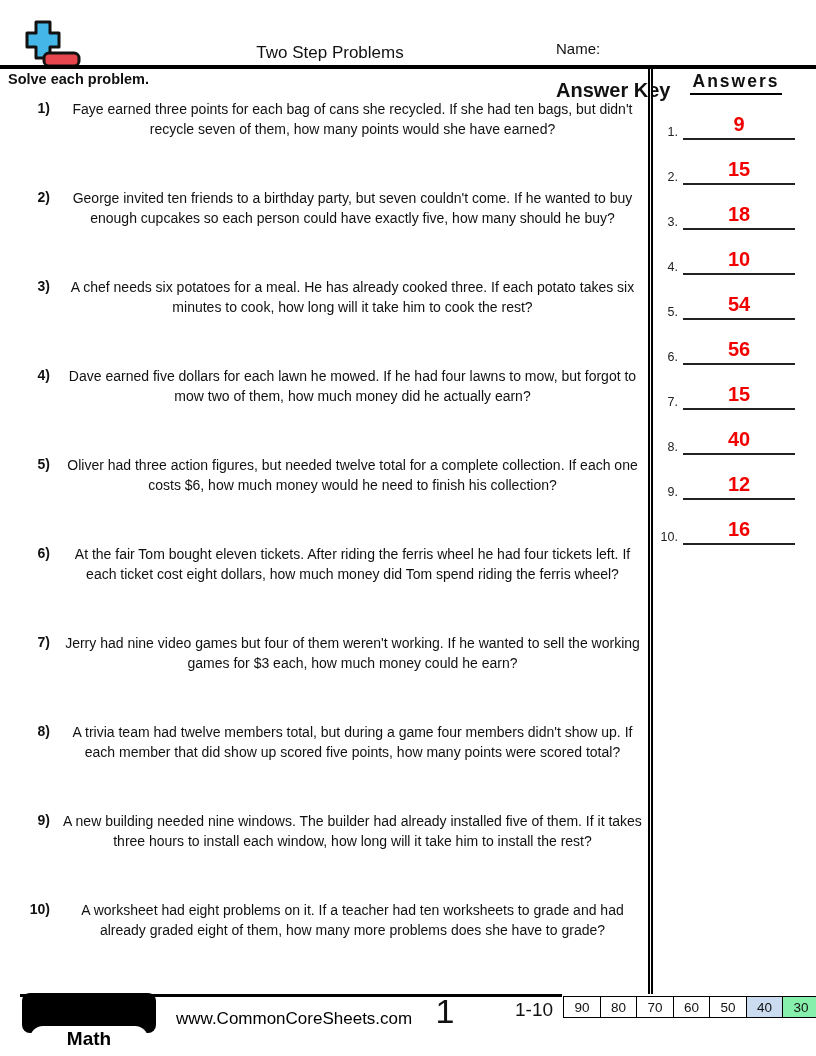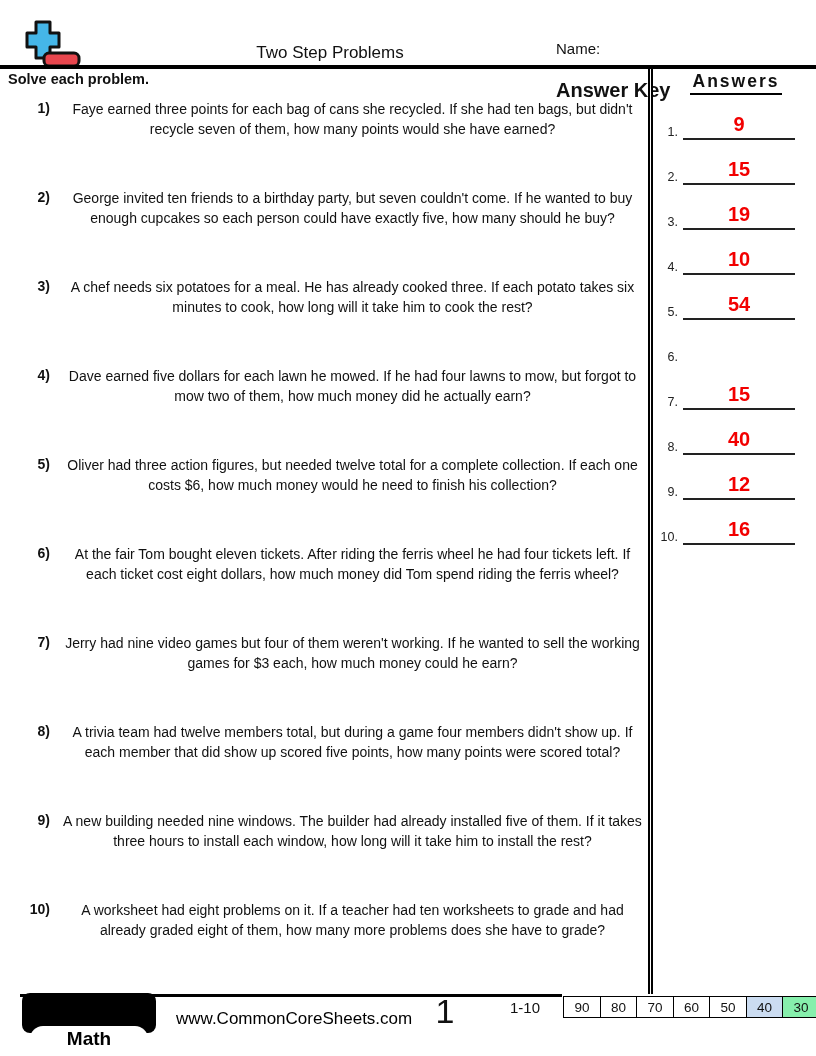--- a/index.html
+++ b/index.html
@@ -31,21 +31,21 @@
   .pnum{width:40px;text-align:right;font-weight:bold;font-size:14px;line-height:19.5px;flex:none;}
   .ptext{margin-left:10px;width:585px;font-size:14px;line-height:20px;text-align:center;}
   
   .footer-rule{position:absolute;left:20px;top:994px;width:542px;height:3px;background:#000;}
   .math-badge{position:absolute;left:22px;top:993px;width:134px;height:40px;background:#000;border-radius:8px;}
   .math-pill{position:absolute;left:8px;top:5px;width:118px;height:26px;background:#fff;border-radius:14px;
     display:flex;align-items:center;justify-content:center;margin-top:28px;}
   .math-pill span{font-size:19px;font-weight:bold;color:#000;}
   .website{position:absolute;left:176px;top:1009px;font-size:17px;color:#000;}
   .page-num{position:absolute;left:415px;top:992px;width:60px;text-align:center;font-size:34px;color:#111;}
-  .score-label{position:absolute;left:510px;top:999px;width:48px;text-align:left;font-size:15px;}
+  .score-label{position:absolute;left:510px;top:999px;width:48px;text-align:center;font-size:19px;}
   .score-table{position:absolute;left:563px;top:996px;display:flex;}
   .score-cell{box-sizing:border-box;width:38px;height:22px;border:1.5px solid #000;margin-left:-1.5px;
     font-size:13.5px;display:flex;align-items:center;justify-content:center;background:#fff;}
   .score-cell:first-child{margin-left:0;}
 </style>
 </head>
 <body>
 
 <div class="page">
 
@@ -120,37 +120,40 @@
       </div>
       <div class="ans-row" style="top: 156px;">
         <span class="ans-label">2.</span>
         <div class="ans-line">
           <span class="ans-value" style="color: rgb(242, 0, 0);">15</span>
         </div>
       </div>
       <div class="ans-row" style="top: 201px;">
         <span class="ans-label">3.</span>
         <div class="ans-line">
-          <span class="ans-value" style="color: rgb(242, 0, 0);">19</span>
+          <span class="ans-value" style="color: rgb(242, 0, 0);">18</span>
         </div>
       </div>
       <div class="ans-row" style="top: 246px;">
         <span class="ans-label">4.</span>
         <div class="ans-line">
           <span class="ans-value" style="color: rgb(242, 0, 0);">10</span>
         </div>
       </div>
       <div class="ans-row" style="top: 291px;">
         <span class="ans-label">5.</span>
         <div class="ans-line">
           <span class="ans-value" style="color: rgb(242, 0, 0);">54</span>
         </div>
       </div>
       <div class="ans-row" style="top: 336px;">
         <span class="ans-label">6.</span>
+        <div class="ans-line">
+          <span class="ans-value" style="color: rgb(242, 0, 0);">56</span>
+        </div>
       </div>
       <div class="ans-row" style="top: 381px;">
         <span class="ans-label">7.</span>
         <div class="ans-line">
           <span class="ans-value" style="color: rgb(242, 0, 0);">15</span>
         </div>
       </div>
       <div class="ans-row" style="top: 426px;">
         <span class="ans-label">8.</span>
         <div class="ans-line">

